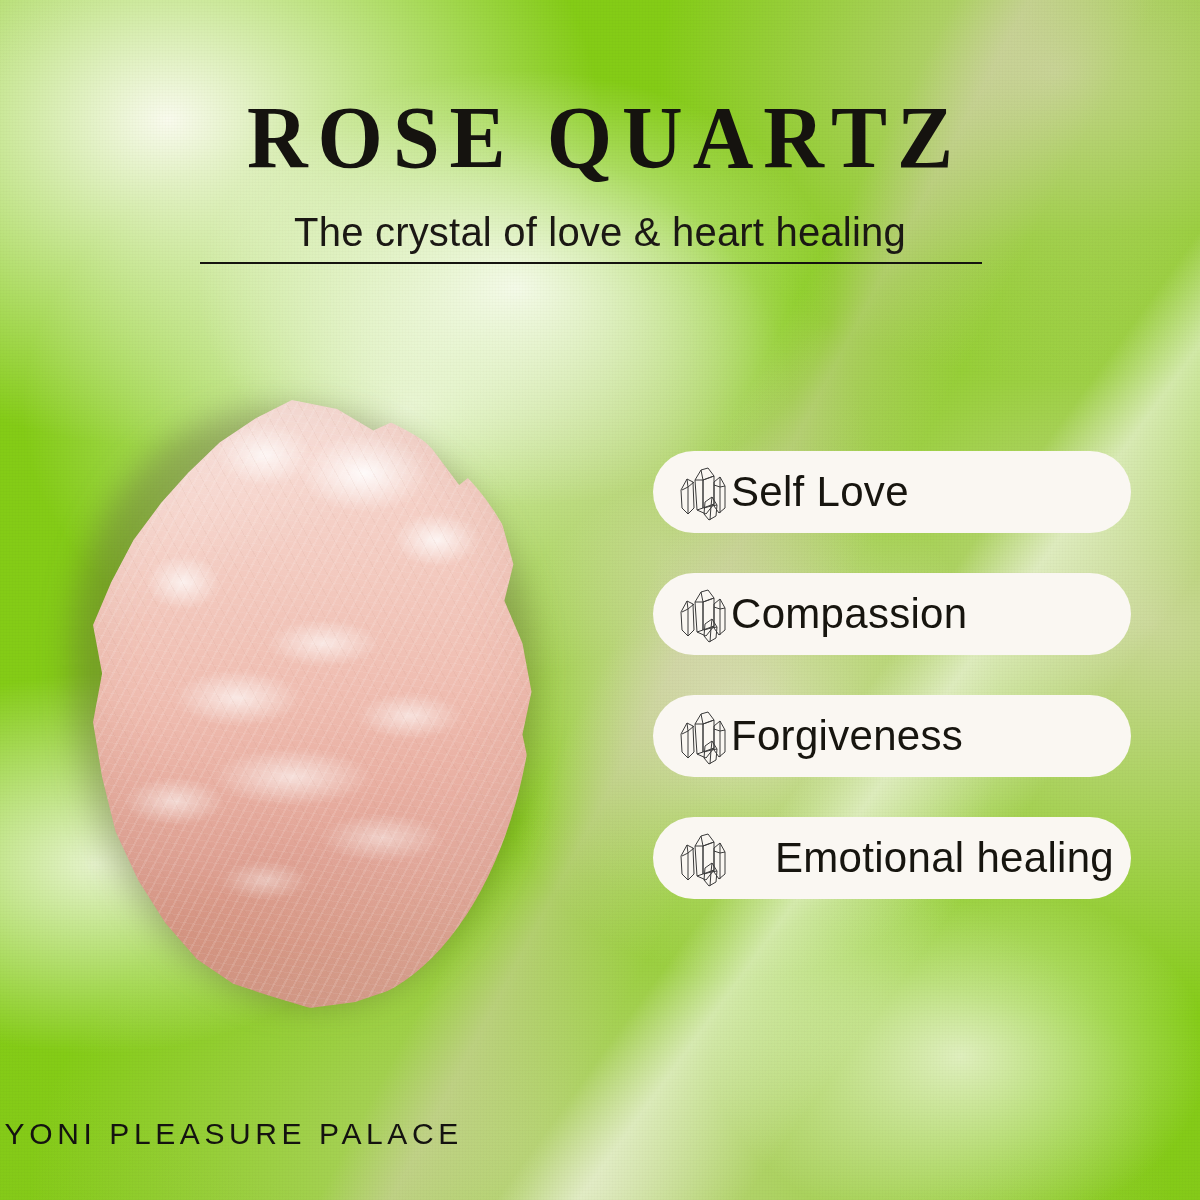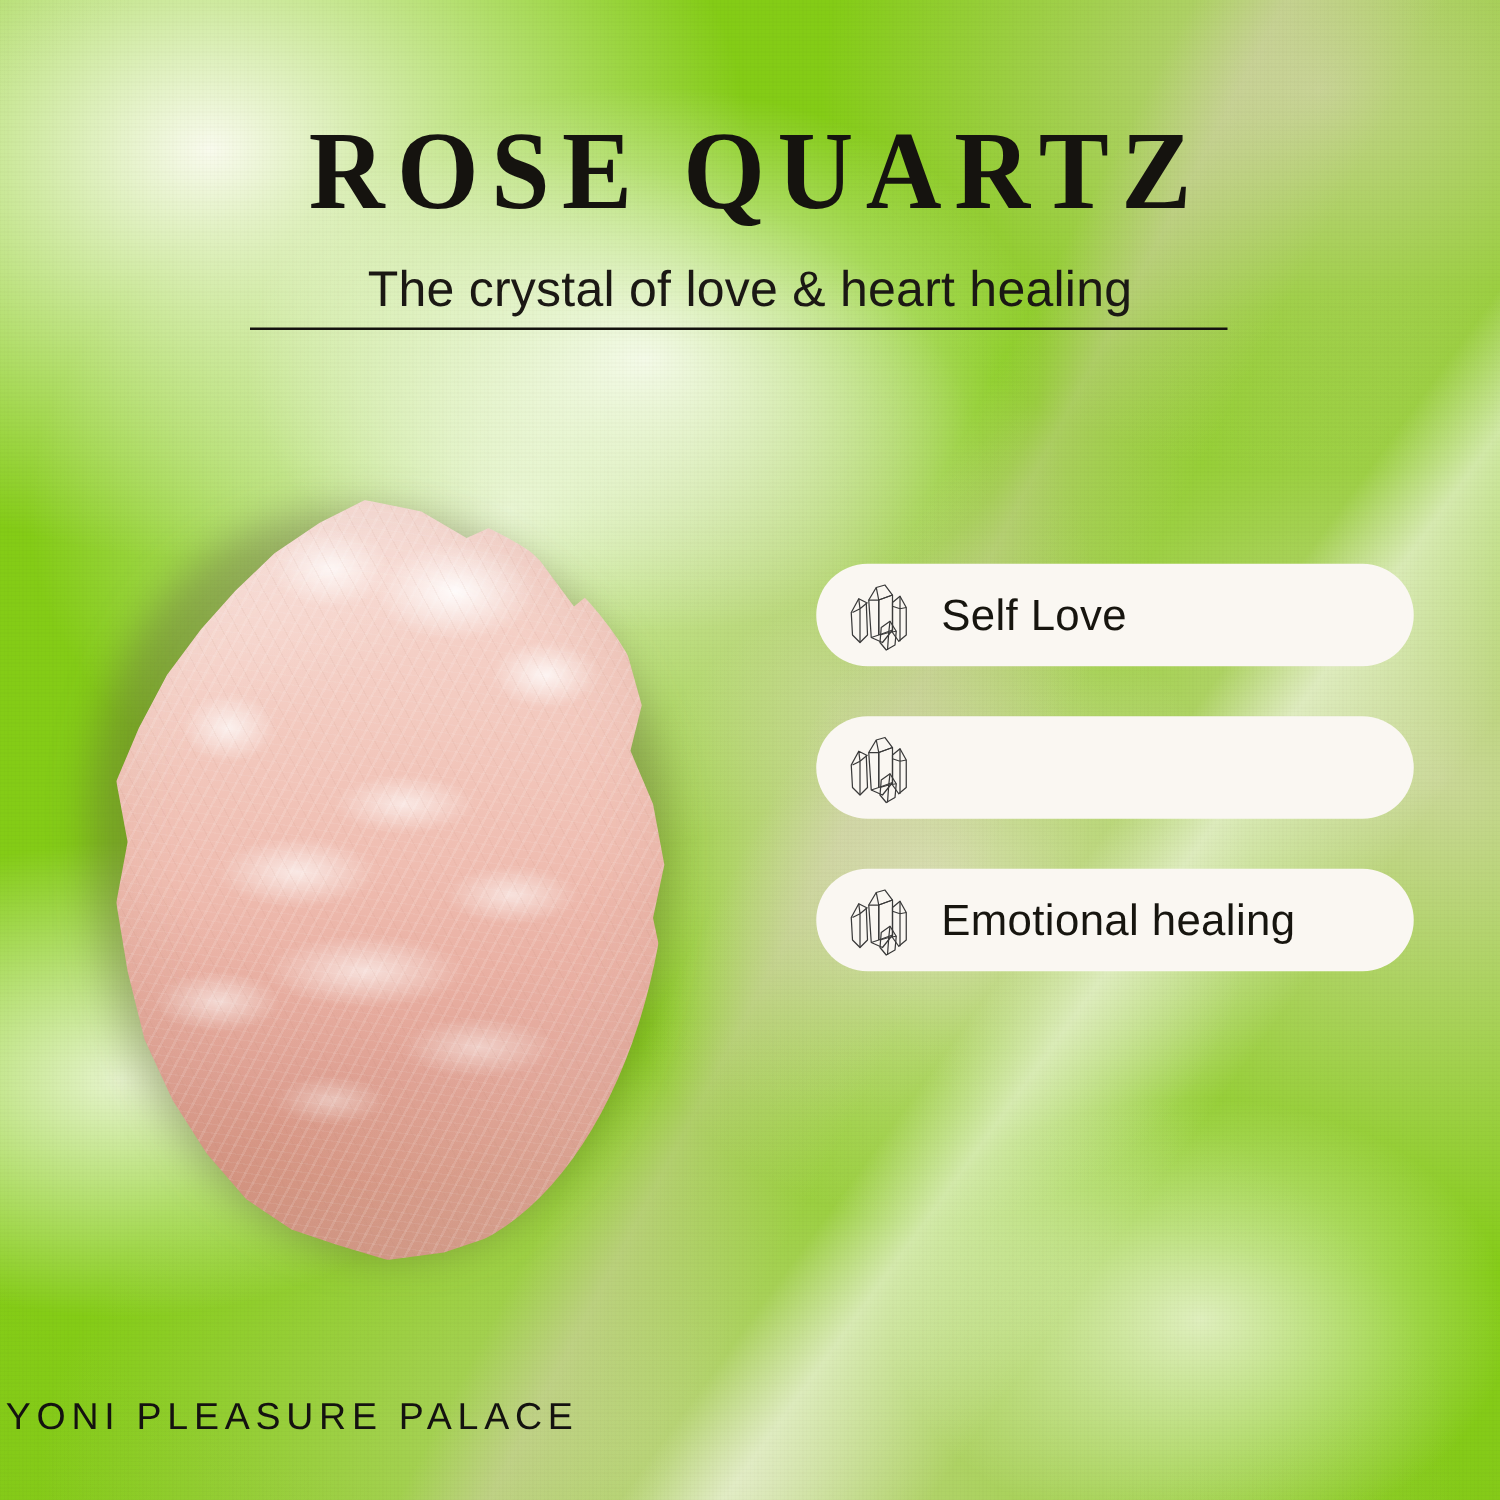--- a/index.html
+++ b/index.html
@@ -133,27 +133,27 @@
       repeating-linear-gradient(8deg,   rgba(255,255,255,.12) 0 1px, rgba(0,0,0,0) 1px 7px);
   }
 
   
   .pills{position:absolute;left:653px;top:451px;width:478px;}
   .pill{
     position:relative;display:flex;align-items:center;
     width:478px;height:82px;margin-bottom:40px;
     background:#faf7f2;border-radius:41px;
   }
-  .pill:last-child{margin-bottom:0;}
+  .pill:last-child{margin-bottom:0;gap:44px;}
   .pill-icon{
     flex:0 0 auto;width:56px;height:60px;margin-left:22px;
     display:block;
   }
   .pill-label{
-    font-size:35px;line-height:1;color:#17150f;margin-left:22px;
+    font-size:42px;line-height:1;color:#17150f;
     letter-spacing:.3px;white-space:nowrap;
   }
 
   
   .footer{
     position:absolute;left:0;right:0;top:1117px;text-align:left;
     font-size:30px;letter-spacing:4.6px;color:#141210;
     text-indent:4.6px;
   }
 </style>
@@ -209,22 +209,40 @@
           <path d="M20 18 L28 18 L28 46 L22 48"></path>
           <path d="M28 18 L39 14 M28 46 L39 42 M28 18 L28 46"></path>
           <path d="M6 28 L12 17 L18 20 L19 46 L13 52 L7 46 Z"></path>
           <path d="M12 17 L13 25 L19 20 M13 25 L13 52 M13 25 L7 28"></path>
           <path d="M39 20 L45 15 L50 24 L50 46 L44 51 L39 44 Z"></path>
           <path d="M45 15 L45 25 L50 24 M45 25 L45 51 M45 25 L39 23"></path>
           <path d="M30 40 L37 35 L42 43 L41 54 L34 58 L29 52 Z"></path>
           <path d="M37 35 L36 44 L42 43 M36 44 L35 58 M36 44 L29 46"></path>
         </g>
       </svg>
-    </div>
-
+      <span class="pill-label">Compassion</span>
+    </div>
+
+    <div class="pill">
+      <svg class="pill-icon" viewBox="0 0 56 60">
+        <g fill="none" stroke="#3a3a3a" stroke-width="1" stroke-linejoin="round">
+          <path d="M20 18 L26 8 L33 6 L39 14 L39 42 L31 52 L22 48 Z"></path>
+          <path d="M26 8 L28 18 L39 14"></path>
+          <path d="M20 18 L28 18 L28 46 L22 48"></path>
+          <path d="M28 18 L39 14 M28 46 L39 42 M28 18 L28 46"></path>
+          <path d="M6 28 L12 17 L18 20 L19 46 L13 52 L7 46 Z"></path>
+          <path d="M12 17 L13 25 L19 20 M13 25 L13 52 M13 25 L7 28"></path>
+          <path d="M39 20 L45 15 L50 24 L50 46 L44 51 L39 44 Z"></path>
+          <path d="M45 15 L45 25 L50 24 M45 25 L45 51 M45 25 L39 23"></path>
+          <path d="M30 40 L37 35 L42 43 L41 54 L34 58 L29 52 Z"></path>
+          <path d="M37 35 L36 44 L42 43 M36 44 L35 58 M36 44 L29 46"></path>
+        </g>
+      </svg>
+      <span class="pill-label">Forgiveness</span>
+    </div>
 
     <div class="pill">
       <svg class="pill-icon" viewBox="0 0 56 60">
         <g fill="none" stroke="#3a3a3a" stroke-width="1" stroke-linejoin="round">
           <path d="M20 18 L26 8 L33 6 L39 14 L39 42 L31 52 L22 48 Z"></path>
           <path d="M26 8 L28 18 L39 14"></path>
           <path d="M20 18 L28 18 L28 46 L22 48"></path>
           <path d="M28 18 L39 14 M28 46 L39 42 M28 18 L28 46"></path>
           <path d="M6 28 L12 17 L18 20 L19 46 L13 52 L7 46 Z"></path>
           <path d="M12 17 L13 25 L19 20 M13 25 L13 52 M13 25 L7 28"></path>

